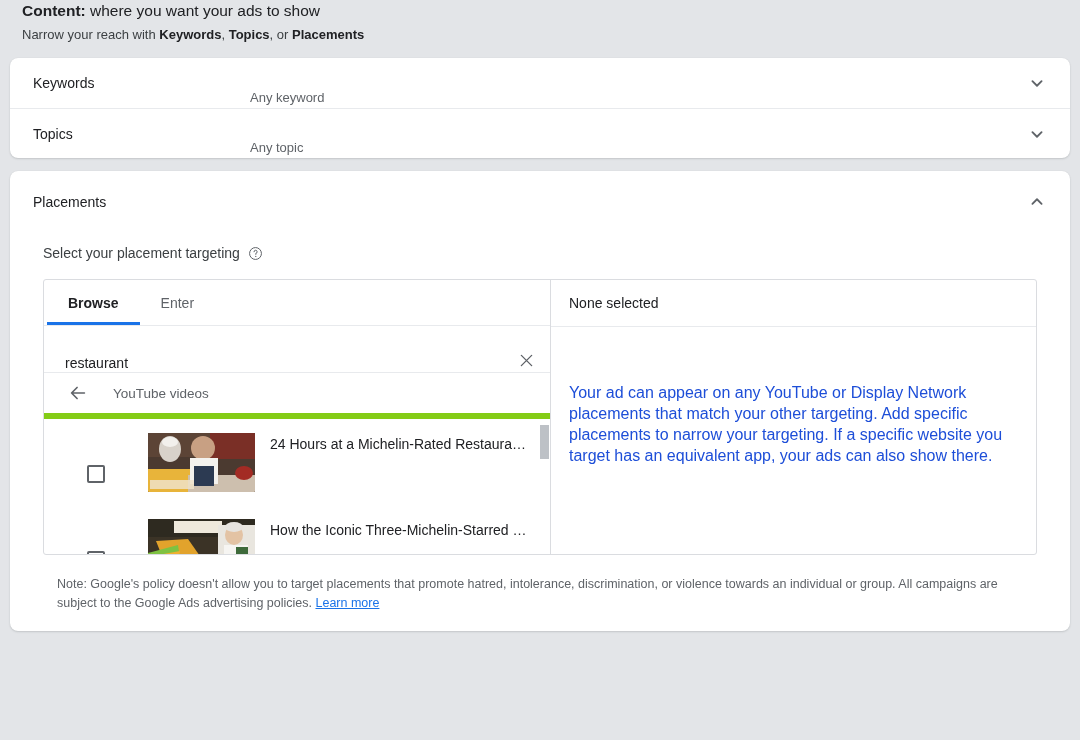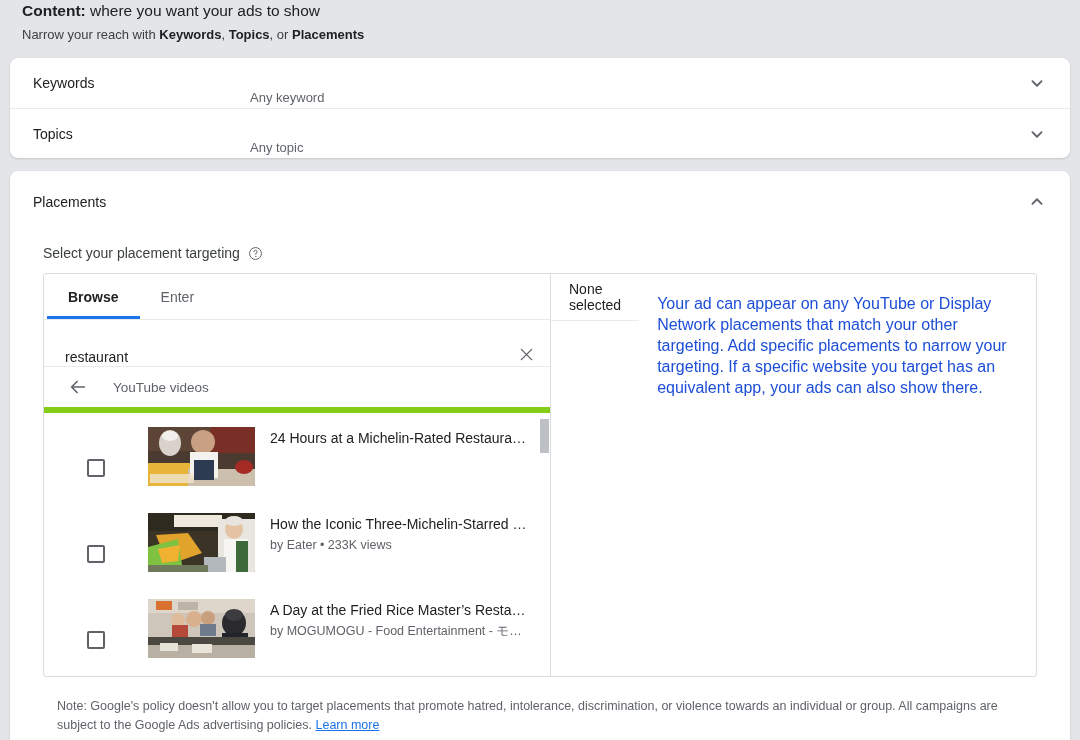--- a/index.html
+++ b/index.html
@@ -54,34 +54,34 @@
   .pl-title { font-size: 14px; color: #202124; flex: 1; }
   .pl-sub {
     font-size: 14px; color: #3c4043;
     padding: 0 0 0 33px; margin-top: 32px;
     display: flex; align-items: center; gap: 8px;
   }
   .help-icon { width: 15px; height: 15px; display: block; cursor: pointer; }
 
   
   .picker {
-    margin: 12px 33px 0 33px;
+    margin: 18px 33px 0 33px;
     border: 1px solid #dadce0;
     border-radius: 3px;
     display: flex;
-    height: 404px;
+    height: 276px;
     overflow: hidden;
     background: #fff;
   }
   .picker-left {
     width: 507px; flex: none;
     border-right: 1px solid #dadce0;
     display: flex; flex-direction: column;
   }
-  .picker-right { flex: 1; display: flex; flex-direction: row; }
+  .picker-right { flex: 1; display: flex; flex-direction: column; gap: 36px; }
 
   .tabs { display: flex; height: 46px; border-bottom: 1px solid #e8eaed; padding-left: 3px; }
   .tab {
     position: relative; display: flex; align-items: center;
     padding: 0 21px; font-size: 14px; color: #5f6368; cursor: pointer;
   }
   .tab.active { color: #202124; font-weight: 600; }
   .tab.active::after {
     content: ""; position: absolute; left: 0; right: 0; bottom: 0;
     height: 3px; background: #1a73e8;
@@ -287,21 +287,20 @@
                   <rect x="88" y="28" width="12" height="31" fill="#3e6a3b"></rect>
                   <path d="M8 22 L40 20 L54 40 L20 52 Z" fill="#e2a32c"></path>
                   <path d="M0 34 L30 26 L34 52 L0 59 Z" fill="#7fc242"></path>
                   <path d="M10 36 L32 32 L30 48 L14 50 Z" fill="#f0b030"></path>
                   <rect x="56" y="44" width="22" height="15" fill="#b3b8bd"></rect>
                   <rect x="0" y="52" width="60" height="7" fill="#6f7a5c"></rect>
                 </svg>
               </div>
               <div class="vid-meta">
                 <div class="vid-title">How the Iconic Three-Michelin-Starred Restaur…</div>
-                <div class="vid-by">by Eater • 233K views</div>
               </div>
             </div>
 
             <div class="vid-row">
               <div class="cb-cell">
                 <div class="checkbox"></div>
               </div>
               <div class="thumb">
                 <svg viewBox="0 0 107 59" preserveAspectRatio="none">
                   <rect width="107" height="59" fill="#cfc6bb"></rect>

